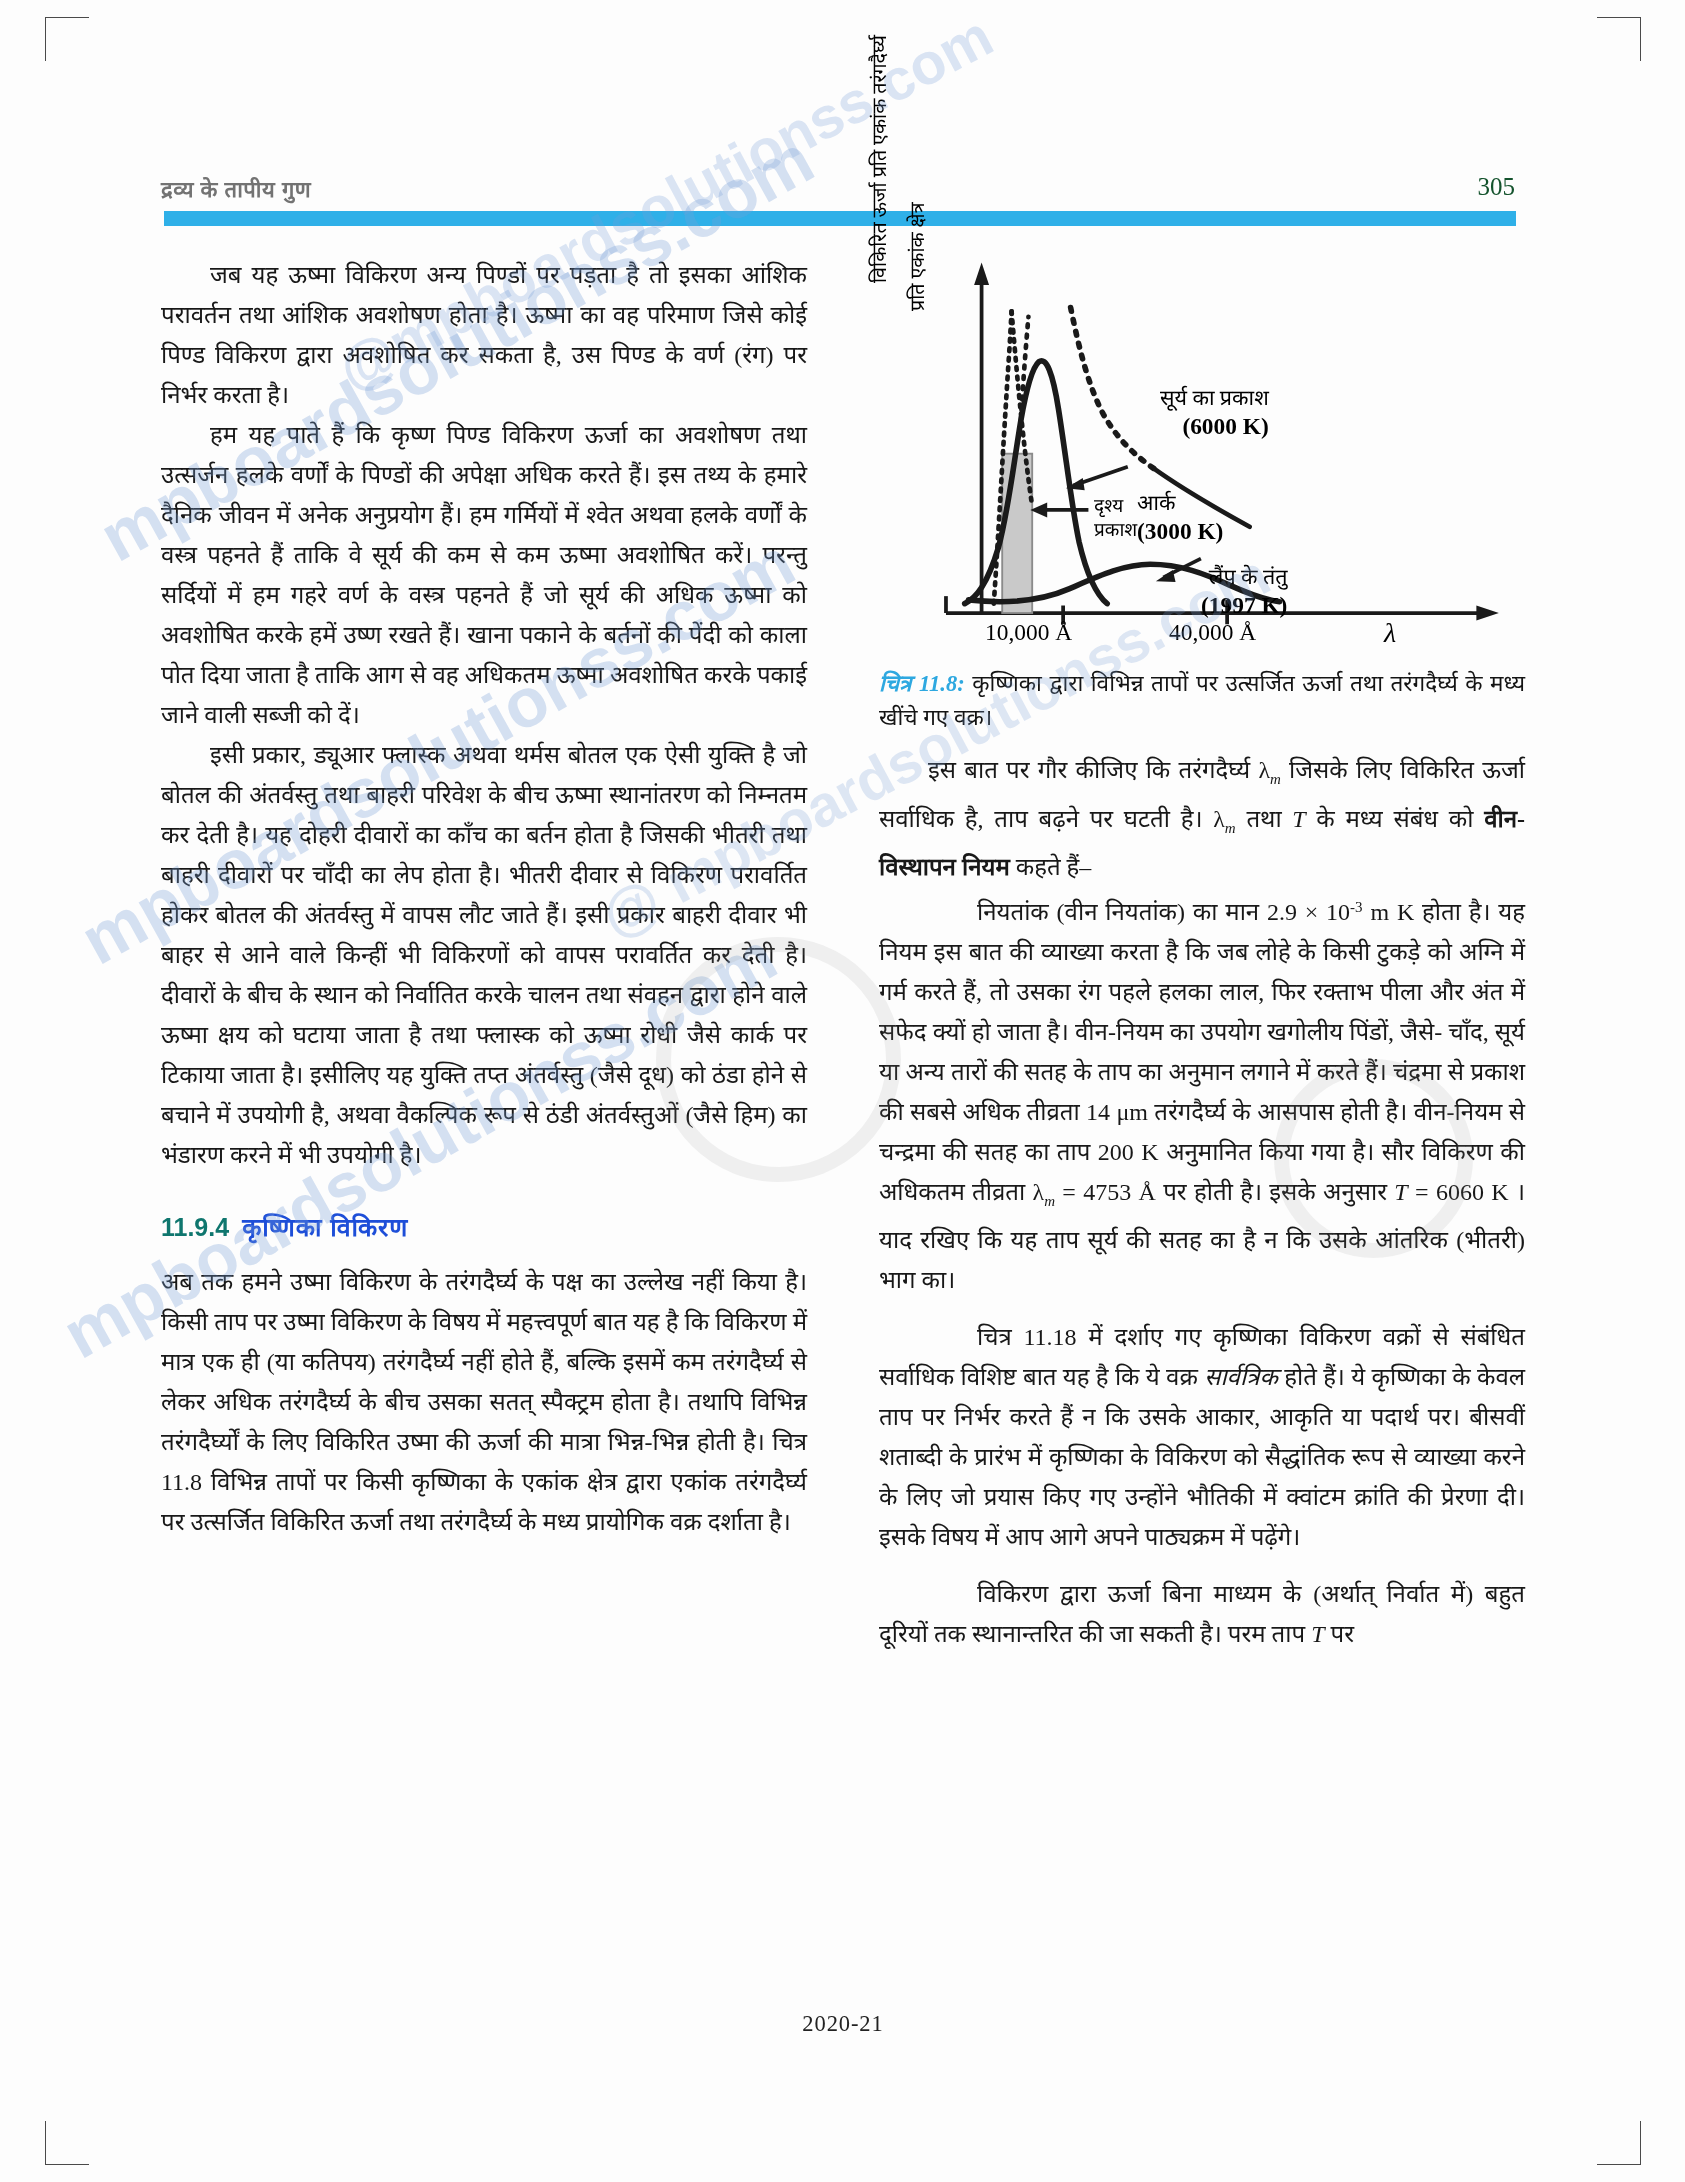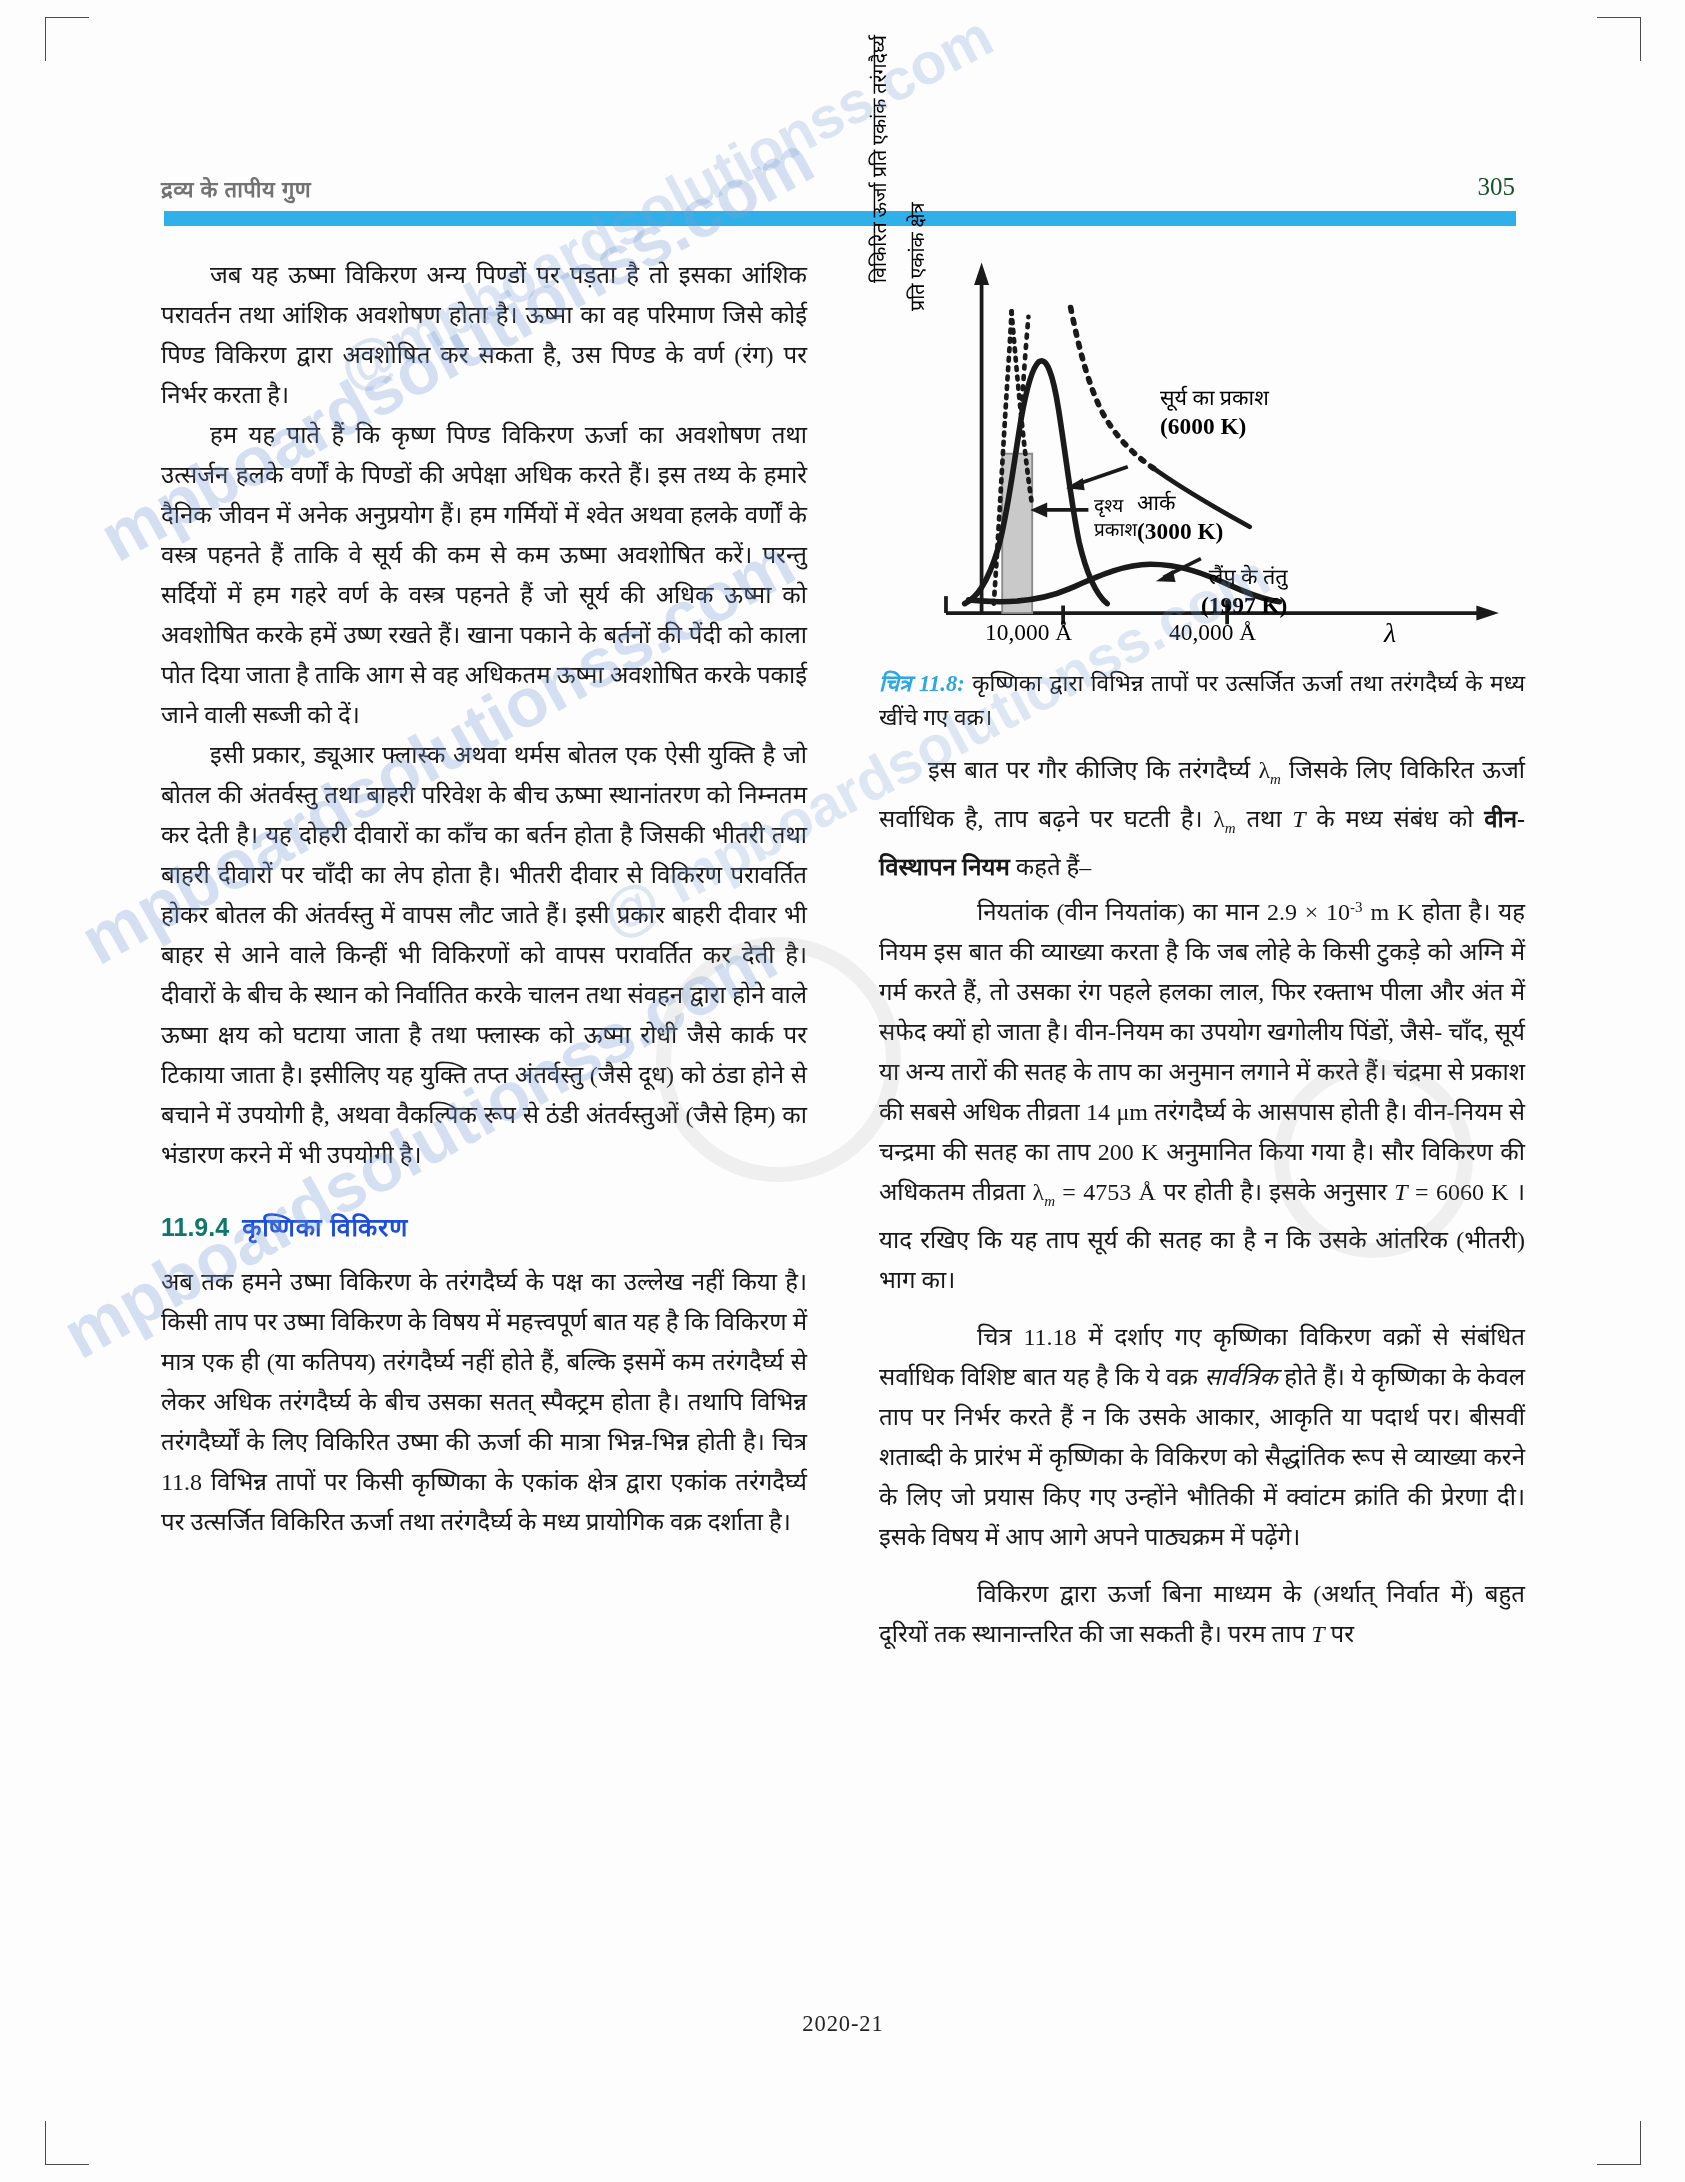--- a/index.html
+++ b/index.html
@@ -171,21 +171,21 @@
                 font-size:19.7px;white-space:nowrap;">विकिरित ऊर्जा प्रति एकांक तरंगदैर्घ्य</div>
     <div style="position:absolute;left:32px;top:56px;width:281px;transform:rotate(-90deg);transform-origin:left top;
                 font-size:19.7px;white-space:nowrap;">प्रति एकांक क्षेत्र</div>
 
     
     <div style="position:absolute;left:114px;top:364px;font-size:23.4px;">10,000 Å</div>
     <div style="position:absolute;left:298px;top:364px;font-size:23.4px;">40,000 Å</div>
     <div style="position:absolute;left:513px;top:362px;font-size:28px;font-style:italic;">λ</div>
 
     
-    <div style="position:absolute;left:289px;top:129px;font-size:21.5px;line-height:28px;">
+    <div style="position:absolute;left:289px;top:129px;font-size:21.5px;line-height:28px;text-align:right;">
       <div>सूर्य का प्रकाश</div>
       <div style="font-weight:700;font-size:23.4px;">(6000 K)</div>
     </div>
 
     <div style="position:absolute;left:266px;top:234px;font-size:21.5px;line-height:28px;">
       <div>आर्क</div>
       <div style="font-weight:700;font-size:23.4px;">(3000 K)</div>
     </div>
 
     <div style="position:absolute;left:330px;top:308px;font-size:21.5px;line-height:28px;text-align:right;">

